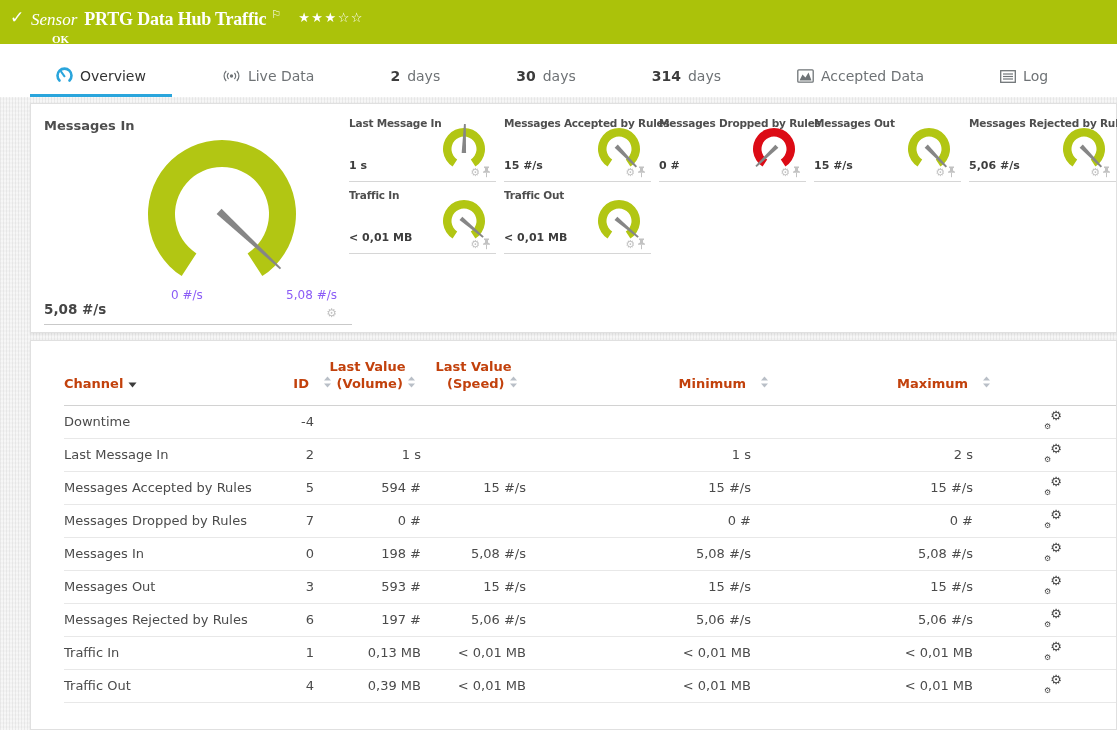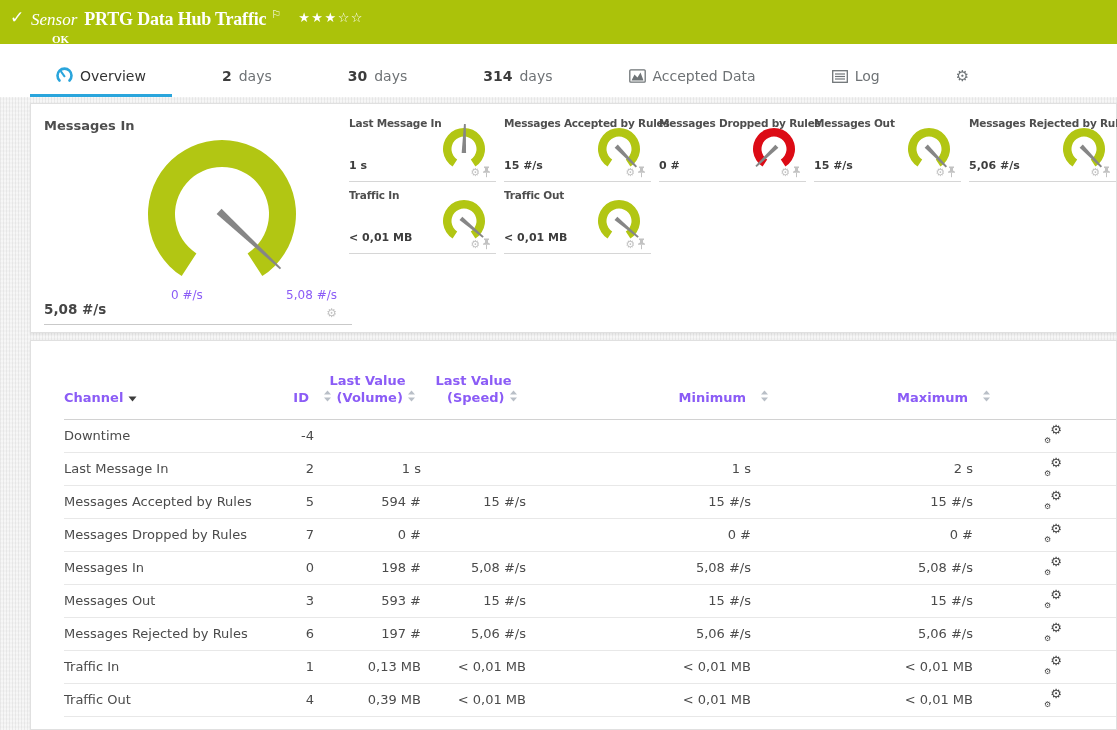--- a/index.html
+++ b/index.html
@@ -69,22 +69,22 @@
   .sg-cell { position:relative; width:147px; height:72px; margin-right:8px; border-bottom:1px solid #d6d6d6; }
   .sg-label { font-size:10.5px; font-weight:bold; color:#4e4e4e; white-space:nowrap; padding-top:7px; letter-spacing:-0.2px; }
   .sg-gauge { position:absolute; right:4px; top:13px; }
   .sg-value { position:absolute; left:0; bottom:9px; font-size:11px; font-weight:bold; color:#3d3d3d; white-space:nowrap; }
   .sg-icons { position:absolute; right:5px; bottom:3px; display:flex; align-items:center; gap:2px; }
   .sg-icons .ic-gear { font-size:11px; }
 
   
   table.channels { border-collapse:collapse; margin-left:33px; width:1069px; table-layout:fixed; font-size:13px; }
   .channels th {
-    font-size:13px; font-weight:bold; color:#8b5cf6;
-    padding:32px 0 12px 0; vertical-align:bottom; cursor:pointer; line-height:1.3;
+    font-size:13px; font-weight:bold; color:#c2410c;
+    padding:18px 0 12px 0; vertical-align:bottom; cursor:pointer; line-height:1.3;
   }
   .channels thead tr { border-bottom:1px solid #d2d2d2; }
   .channels tbody tr { border-bottom:1px solid #e8e8e8; }
   .channels td { height:33px; padding:0; color:#4b4b4b; white-space:nowrap; }
   .t-left { text-align:left; } .t-right { text-align:right; } .t-center { text-align:center; }
   .th-flex { display:inline-flex; align-items:flex-end; gap:5px; }
   .th-ic { margin-right:-18px; }
   .dg { position:relative; display:inline-block; width:18px; height:15px; cursor:pointer; }
   .dg-b { position:absolute; right:0; top:-4px; font-size:13px; color:#454545; line-height:1; }
   .dg-s { position:absolute; left:0; bottom:-3px; font-size:8px; color:#454545; line-height:1; }
@@ -109,20 +109,32 @@
 
   <div class="tabbar" id="tabbar">
       <div class="tab active">
         <span class="tab-ic">
           <svg width="17" height="17" viewBox="0 0 17 17">
             <path d="M3.5 13.5 A7 7 0 1 1 13.5 13.5" fill="none" stroke="#2aa5dc" stroke-width="2.6" stroke-linecap="round"></path>
             <line x1="8.5" y1="9.3" x2="5.1" y2="4.6" stroke="#2aa5dc" stroke-width="2" stroke-linecap="round"></line>
           </svg>
         </span>
         <span>Overview</span>
+      </div>
+      <div class="tab">
+        <span class="tab-ic">
+          <svg width="19" height="12" viewBox="0 0 19 12">
+            <circle cx="9.5" cy="6" r="1.7" fill="#6f7477"></circle>
+            <path d="M6.6 3 A4.2 4.2 0 0 0 6.6 9" fill="none" stroke="#6f7477" stroke-width="1.2"></path>
+            <path d="M4.2 1 A7 7 0 0 0 4.2 11" fill="none" stroke="#6f7477" stroke-width="1.2"></path>
+            <path d="M12.4 3 A4.2 4.2 0 0 1 12.4 9" fill="none" stroke="#6f7477" stroke-width="1.2"></path>
+            <path d="M14.8 1 A7 7 0 0 1 14.8 11" fill="none" stroke="#6f7477" stroke-width="1.2"></path>
+          </svg>
+        </span>
+        <span>Live Data</span>
       </div>
       <div class="tab">
         <b class="tab-num">2</b>
         <span>days</span>
       </div>
       <div class="tab">
         <b class="tab-num">30</b>
         <span>days</span>
       </div>
       <div class="tab">

